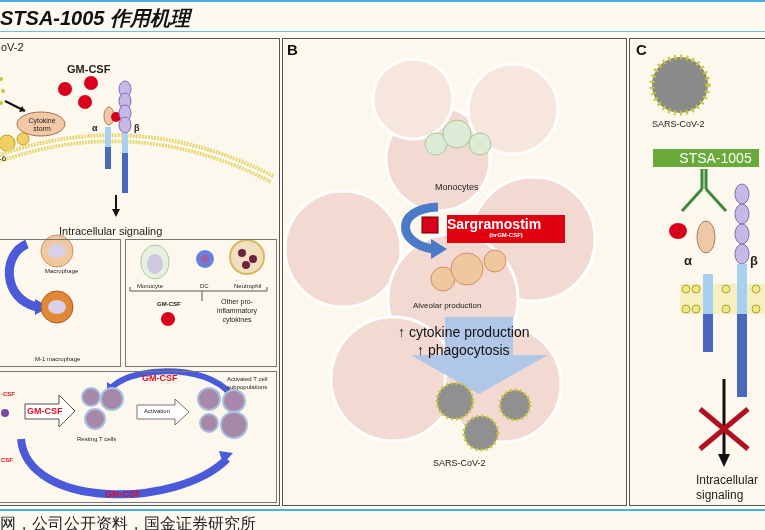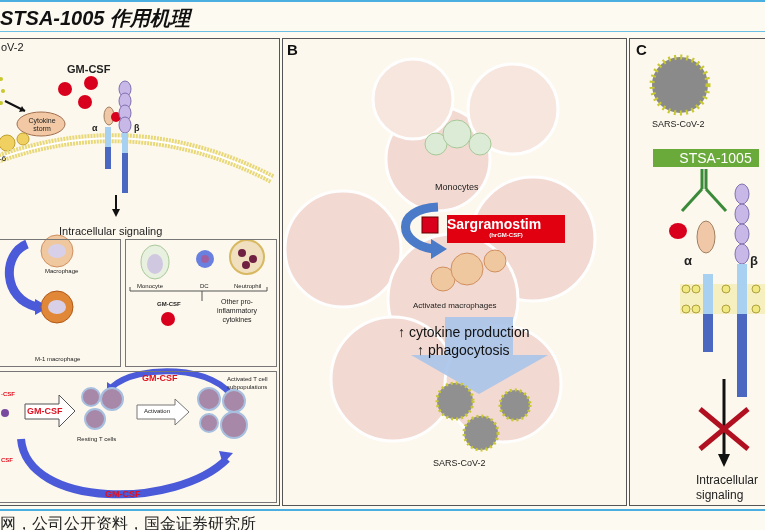--- a/index.html
+++ b/index.html
@@ -149,21 +149,21 @@
     <g>
       <circle cx="232" cy="366" r="15" fill="#909090" stroke="#c8c830" stroke-width="3" stroke-dasharray="2 3"></circle>
     </g>
     <g>
       <circle cx="198" cy="394" r="17" fill="#909090" stroke="#c8c830" stroke-width="3" stroke-dasharray="2 3"></circle>
     </g>
   </svg>
   <div class="lbl" style="left:152px;top:143px;font-size:9px">Monocytes</div>
   <div class="lbl" style="left:164px;top:177px;width:118px;font-size:14px;font-weight:bold;color:#fff">Sargramostim</div>
   <div class="lbl" style="left:164px;top:193px;width:118px;text-align:center;font-size:6px;font-weight:bold;color:#fff">(hrGM-CSF)</div>
-  <div class="lbl" style="left:130px;top:262px;font-size:8px">Activated macrophages</div>
+  <div class="lbl" style="left:130px;top:262px;font-size:8px">Alveolar production</div>
   <div class="lbl" style="left:115px;top:285px;font-size:14px;color:#111">↑ cytokine production</div>
   <div class="lbl" style="left:134px;top:303px;font-size:14px;color:#111">↑  phagocytosis</div>
   <div class="lbl" style="left:150px;top:419px;font-size:9px">SARS-CoV-2</div>
 </div>
 
 <div class="panel" id="panelC">
   <div class="panel-letter" style="left:6px;top:2px">C</div>
   <svg width="140" height="468">
     <circle cx="50" cy="46" r="28" fill="#8a8a8a" stroke="#c8c830" stroke-width="5" stroke-dasharray="2 4"></circle>
     <rect x="23" y="110" width="106" height="18" fill="#6aaa3a"></rect>

